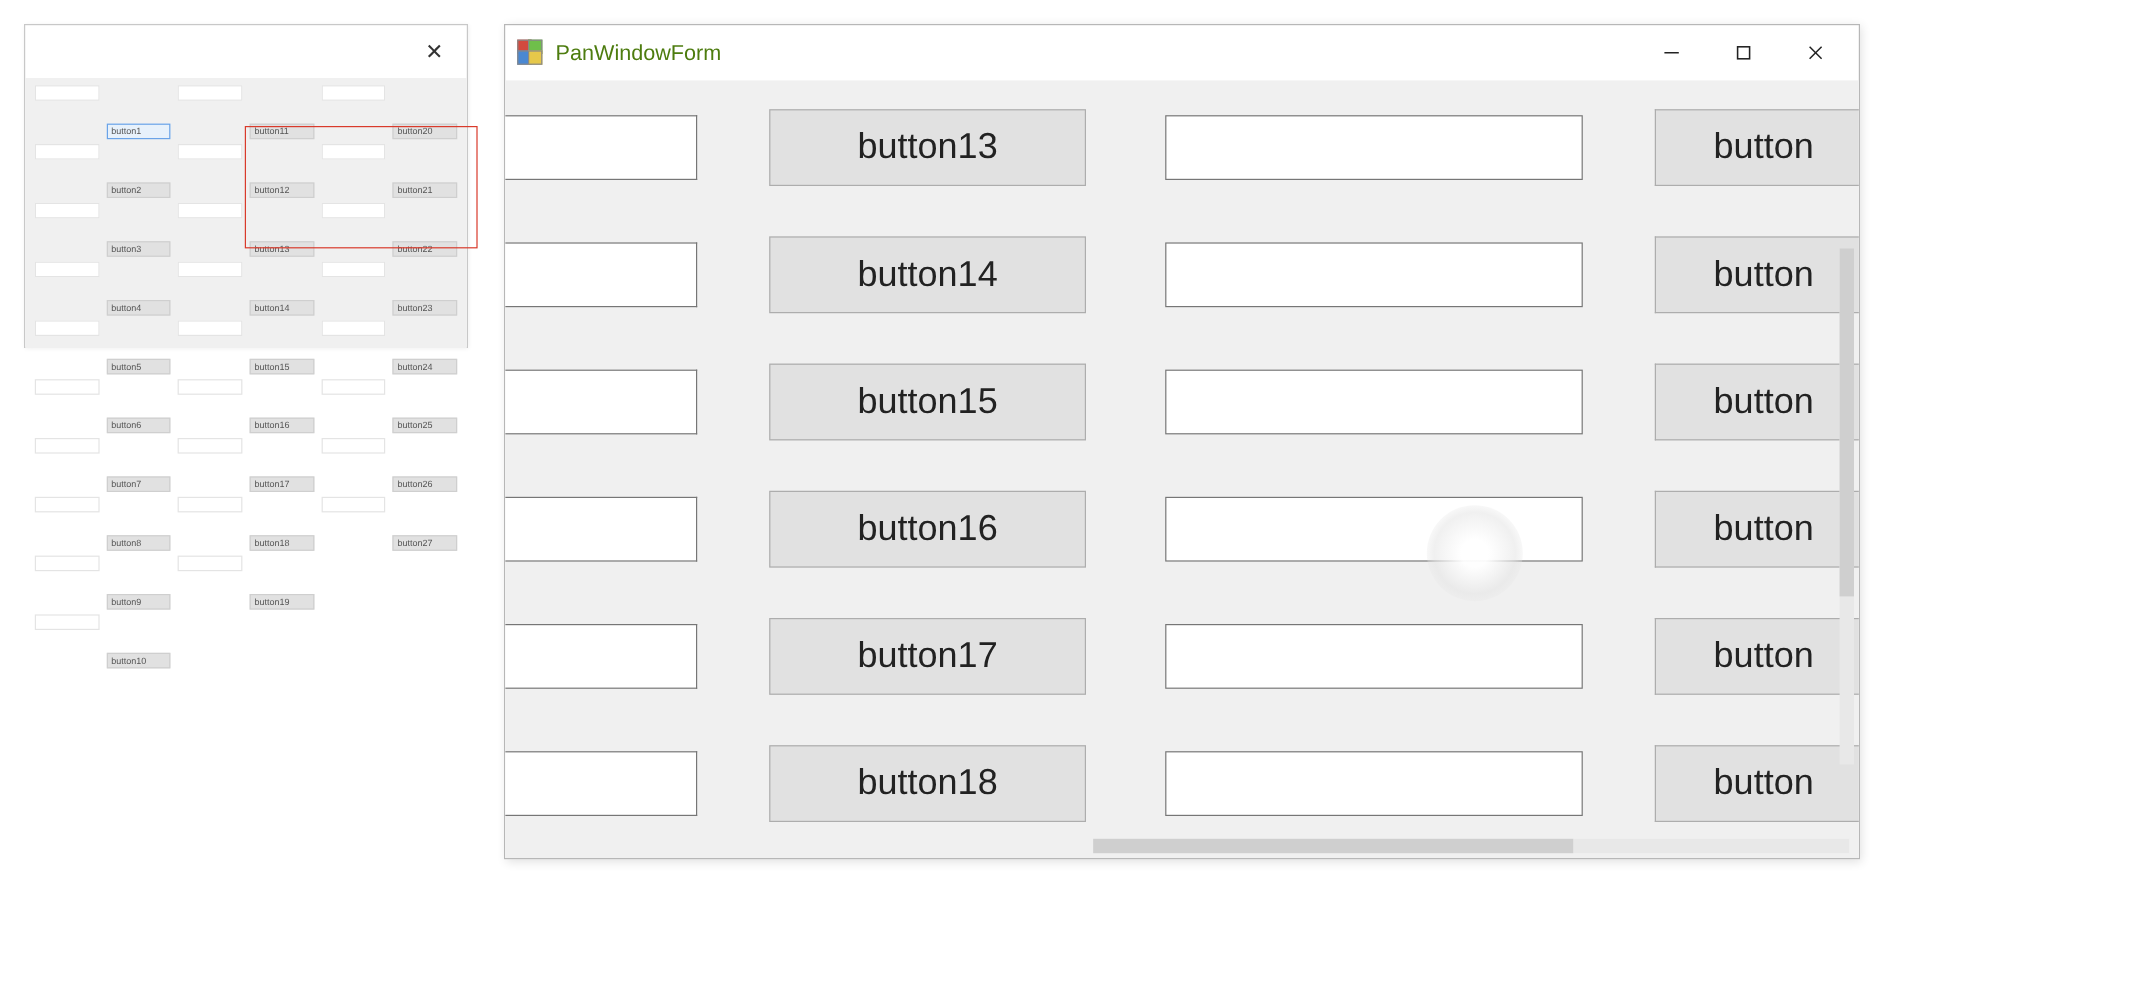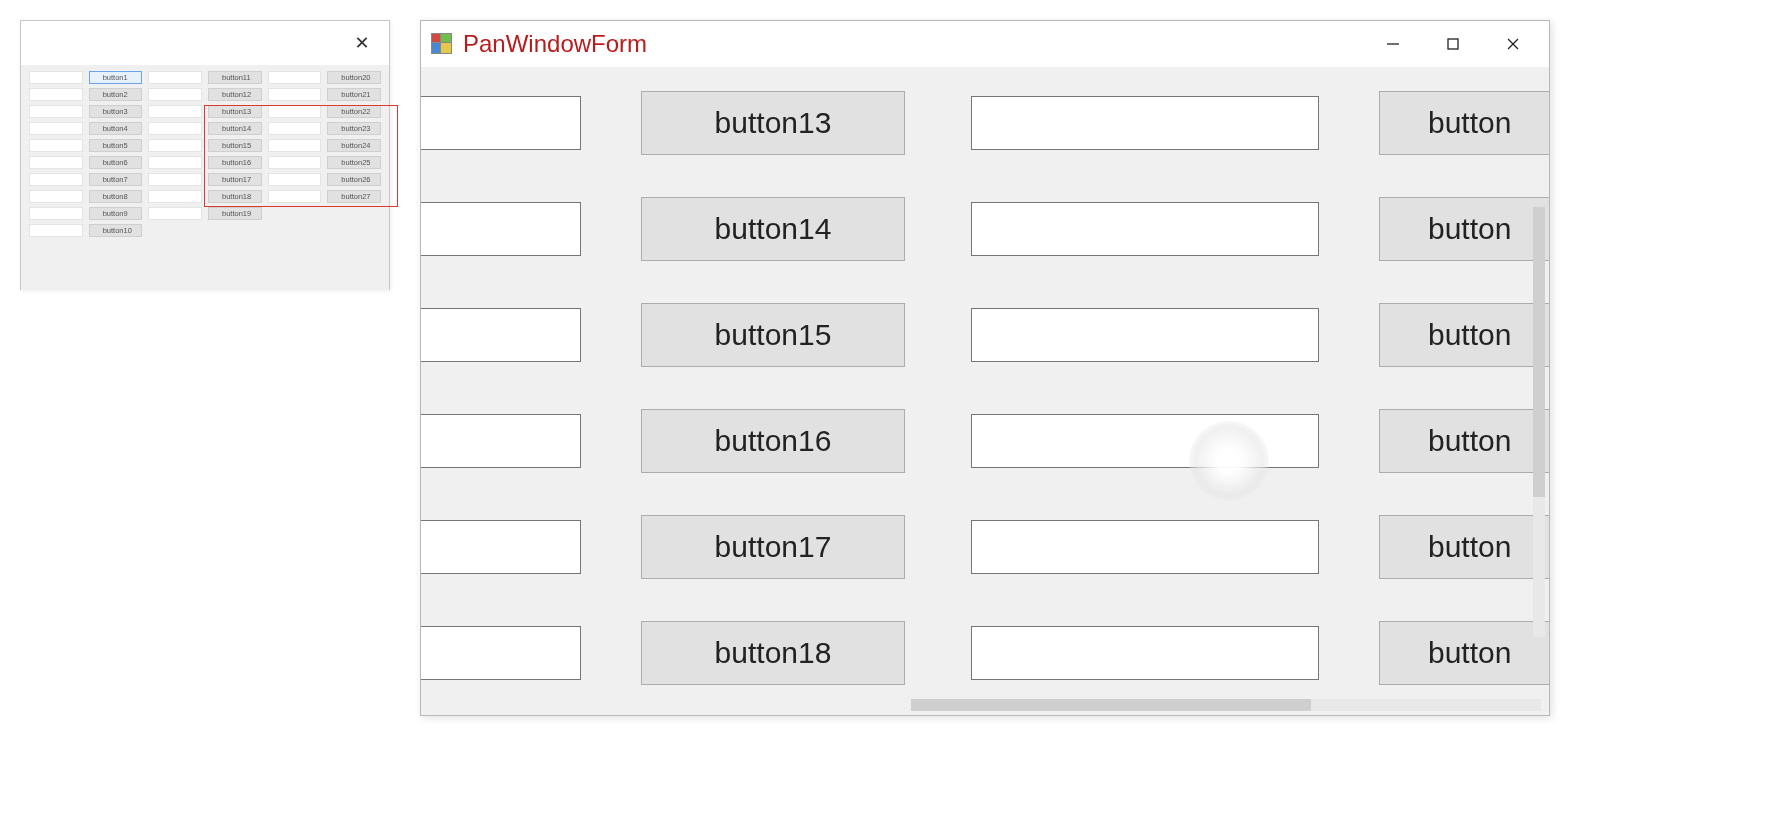--- a/index.html
+++ b/index.html
@@ -49,23 +49,24 @@
   .ov-text {
     background: #fff;
     border: 1px solid #e4e4e4;
     height: 13px;
   }
   .ov-btn {
     background: #e1e1e1;
     border: 1px solid #cfcfcf;
     height: 13px;
     display: flex; align-items: center;
-    padding-left: 13px;
+    padding-left: 3px;
     white-space: nowrap;
     overflow: hidden;
+    margin-top: 32px;
   }
   .ov-btn.sel {
     border: 1px solid #6aa3e8;
     background: #e7f1fb;
   }
   .ov-highlight {
     position: absolute;
     border: 1.5px solid #d93a2b;
     pointer-events: none;
     left: 183px;
@@ -83,22 +84,22 @@
     background: #ffffff;
     box-shadow: 2px 2px 8px rgba(0,0,0,0.12);
     display: flex;
     flex-direction: column;
   }
   .main-title {
     height: 46px;
     display: flex;
     align-items: center;
     padding: 0 6px 0 10px;
-    font-size: 24px;
-    color: #b91c1c;
+    font-size: 18px;
+    color: #4d7c0f;
   }
   .app-icon {
     width: 22px; height: 22px;
     margin-right: 10px;
     position: relative;
   }
   .app-icon .sq { position: absolute; width: 12px; height: 12px; border: 1px solid #888; }
   .app-icon .sq.r { background:#d24a3f; left:0; top:0; }
   .app-icon .sq.g { background:#6fbf4a; left:9px; top:0; }
   .app-icon .sq.b { background:#4a88d2; left:0; top:9px; }

